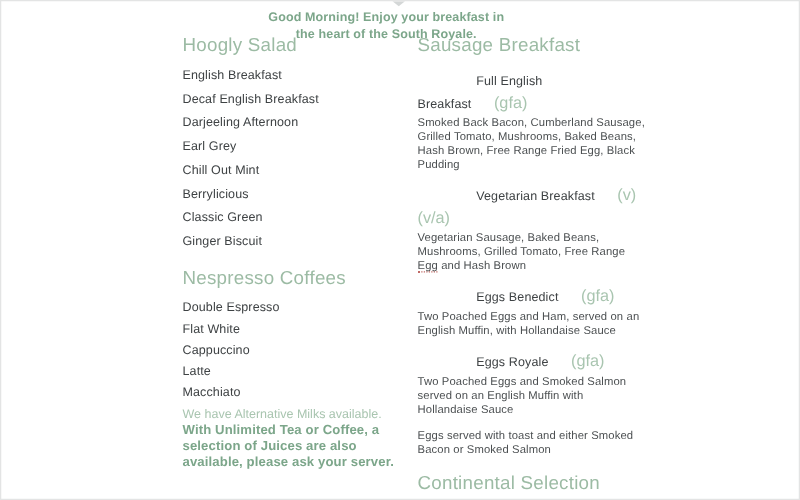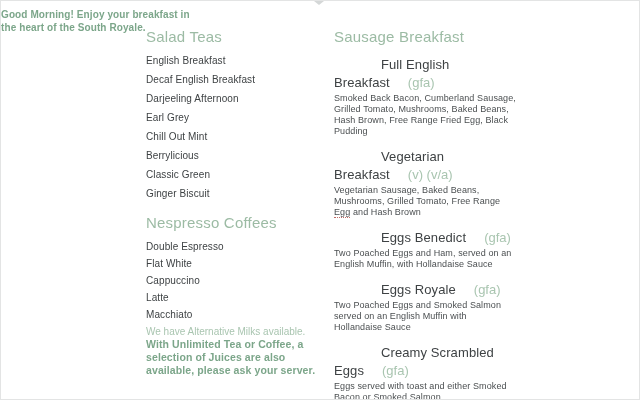--- a/index.html
+++ b/index.html
@@ -13,21 +13,21 @@
   }
   .top-glyph {
     position: absolute; left: 313px; top: 0;
     width: 0; height: 0;
     border-left: 5px solid transparent;
     border-right: 5px solid transparent;
     border-top: 4px solid #d4d7d7;
   }
   .intro {
     position: absolute; left: 0; top: 7px; width: 616px;
-    text-align: left;
+    text-align: center;
     color: #7ca68a;
     font-size: 10px;
     font-weight: 700;
     line-height: 13px;
     letter-spacing: 0.1px;
   }
   .col { position: absolute; top: 27px; }
   .col-left  { left: 145px; width: 176px; }
   .col-right { left: 333px; width: 183px; }
   .section-heading {
@@ -59,21 +59,21 @@
     font-size: 10.5px;
     font-weight: 700;
     line-height: 13px;
     width: 170px;
     letter-spacing: 0.1px;
   }
   .dish { margin-bottom: 10px; }
   .dish-title { margin-bottom: 2px; }
   .dish-name {
     color: #3e4244;
-    font-size: 13px;
+    font-size: 10px;
     line-height: 13px;
     letter-spacing: 0.1px;
     padding-left: 47px;
   }
   .dish-tag {
     color: #a9c5b0;
     font-size: 13px;
     margin-left: 18px;
   }
   .dish-desc {
@@ -97,21 +97,21 @@
 <body>
 
 <div class="top-glyph"></div>
 
 <div class="intro">
   <div>Good Morning! Enjoy your breakfast in</div>
   <div>the heart of the South Royale.</div>
 </div>
 
 <div class="col col-left">
-  <div class="section-heading">Salad Teas</div>
+  <div class="section-heading">Hoogly Salad</div>
   <div class="simple-list tea-list" id="tea-list">
       <div class="simple-item">English Breakfast</div>
       <div class="simple-item">Decaf English Breakfast</div>
       <div class="simple-item">Darjeeling Afternoon</div>
       <div class="simple-item">Earl Grey</div>
       <div class="simple-item">Chill Out Mint</div>
       <div class="simple-item">Berrylicious</div>
       <div class="simple-item">Classic Green</div>
       <div class="simple-item">Ginger Biscuit</div>
     </div>
@@ -142,21 +142,20 @@
       </div>
       <div class="dish">
         <div class="dish-title"><span class="dish-name">Eggs Benedict</span><span class="dish-tag">(gfa)</span></div>
         <div class="dish-desc">Two Poached Eggs and Ham, served on an English Muffin, with Hollandaise Sauce</div>
       </div>
       <div class="dish">
         <div class="dish-title"><span class="dish-name">Eggs Royale</span><span class="dish-tag">(gfa)</span></div>
         <div class="dish-desc">Two Poached Eggs and Smoked Salmon served on an English Muffin with Hollandaise Sauce</div>
       </div>
       <div class="dish">
-        <div class="dish-title"><span class="dish-name">Creamy Scrambled Eggs</span><span class="dish-tag">(gfa)</span></div>
         <div class="dish-desc">Eggs served with toast and either Smoked Bacon or Smoked Salmon</div>
       </div>
     </div>
 
   <div class="section-heading" style="margin-top:13px;">Continental Selection</div>
   <div class="cont-list" id="continental-list">
       <div class="cont-item"><span>Fruit Salad</span><span class="cont-tag">(v)</span></div>
     </div>
 </div>
 

